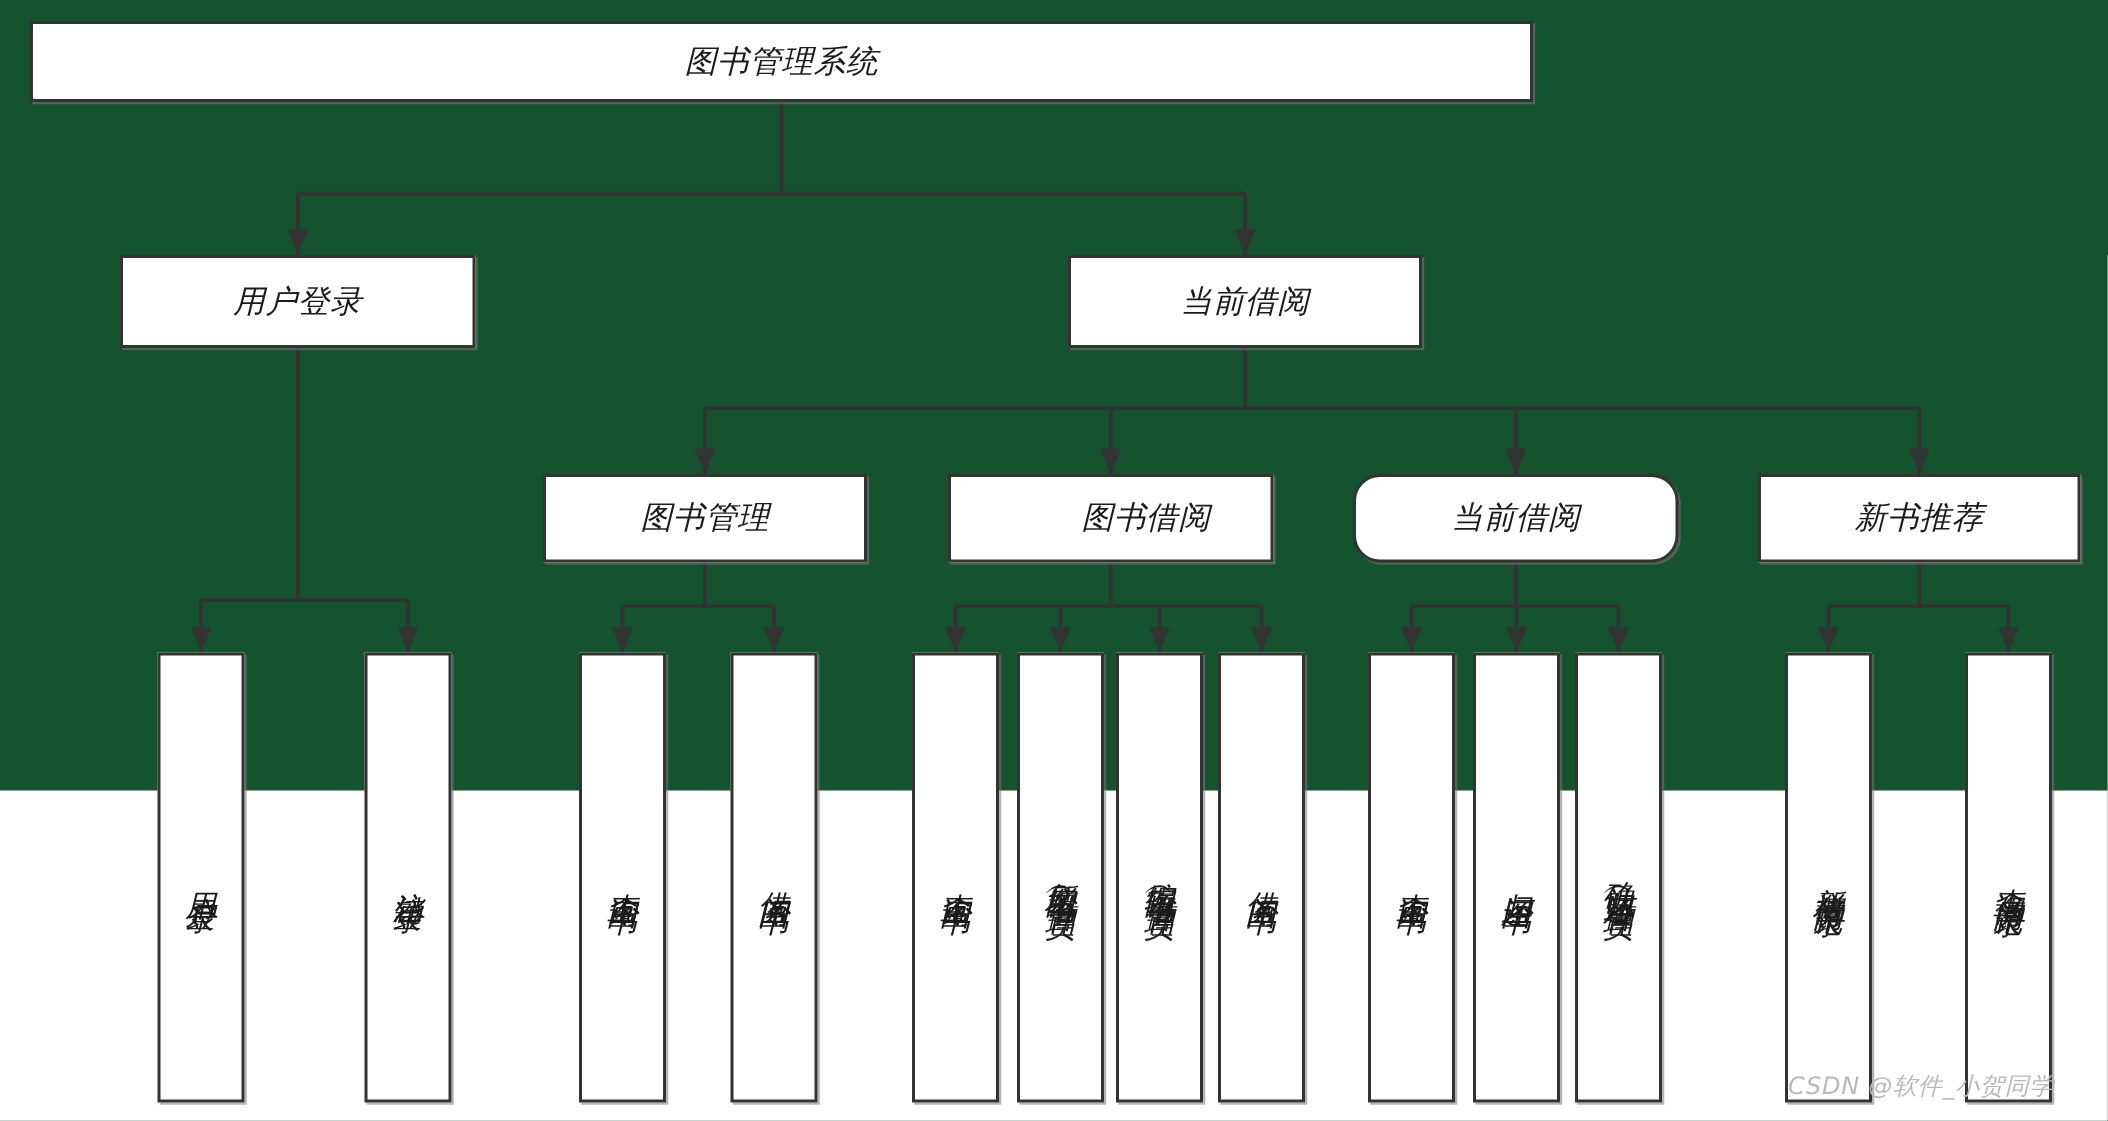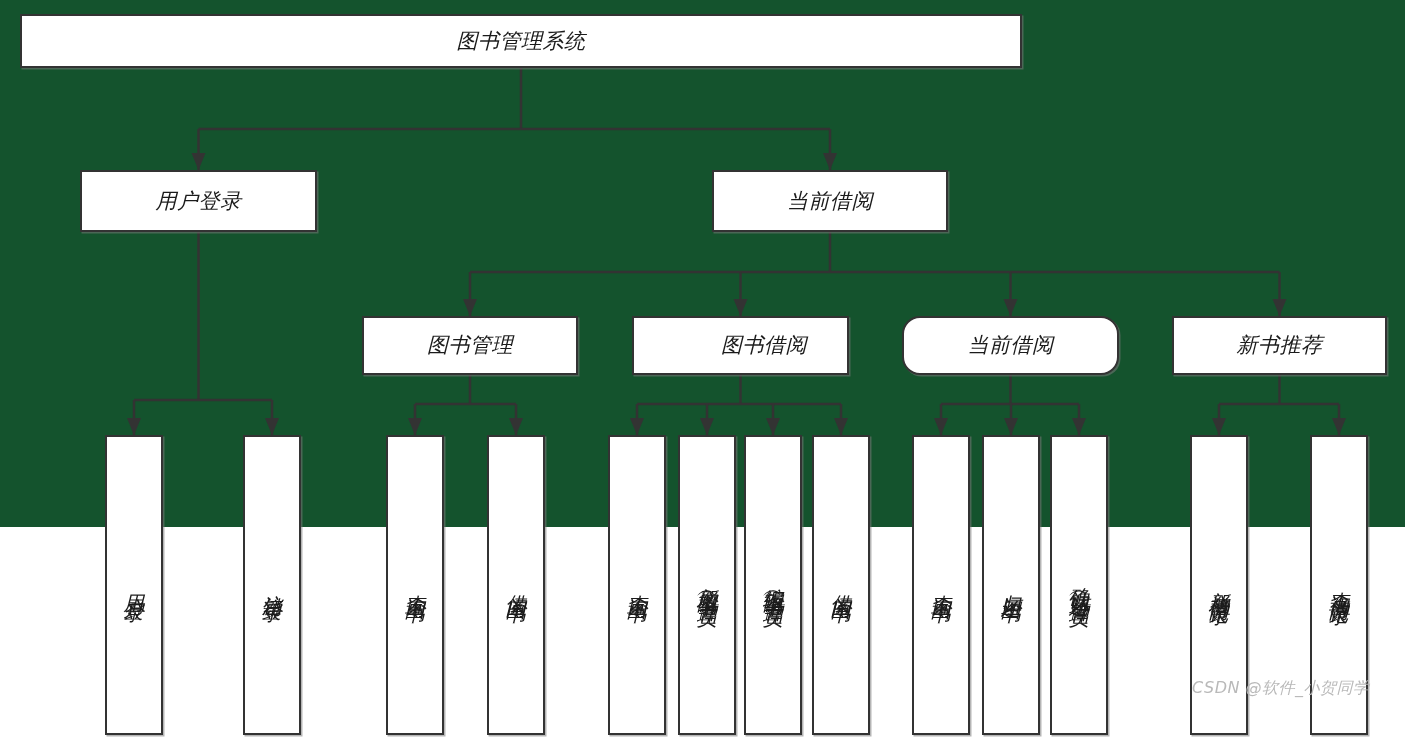--- a/index.html
+++ b/index.html
@@ -52,21 +52,21 @@
     text-orientation: upright;
     font-size: 20px;
     letter-spacing: 3px;
     line-height: 1.0;
     white-space: normal;
     max-height: 278px;
   }
   .watermark {
     position: absolute;
     left: 1192px;
-    top: 678px;
+    top: 714px;
     font-size: 16px;
     color: #b9b9b9;
     letter-spacing: 0.5px;
     white-space: nowrap;
     z-index: 3;
     font-family: "DejaVu Sans", "Liberation Sans", sans-serif;
   }
 </style>
 </head>
 <body>

